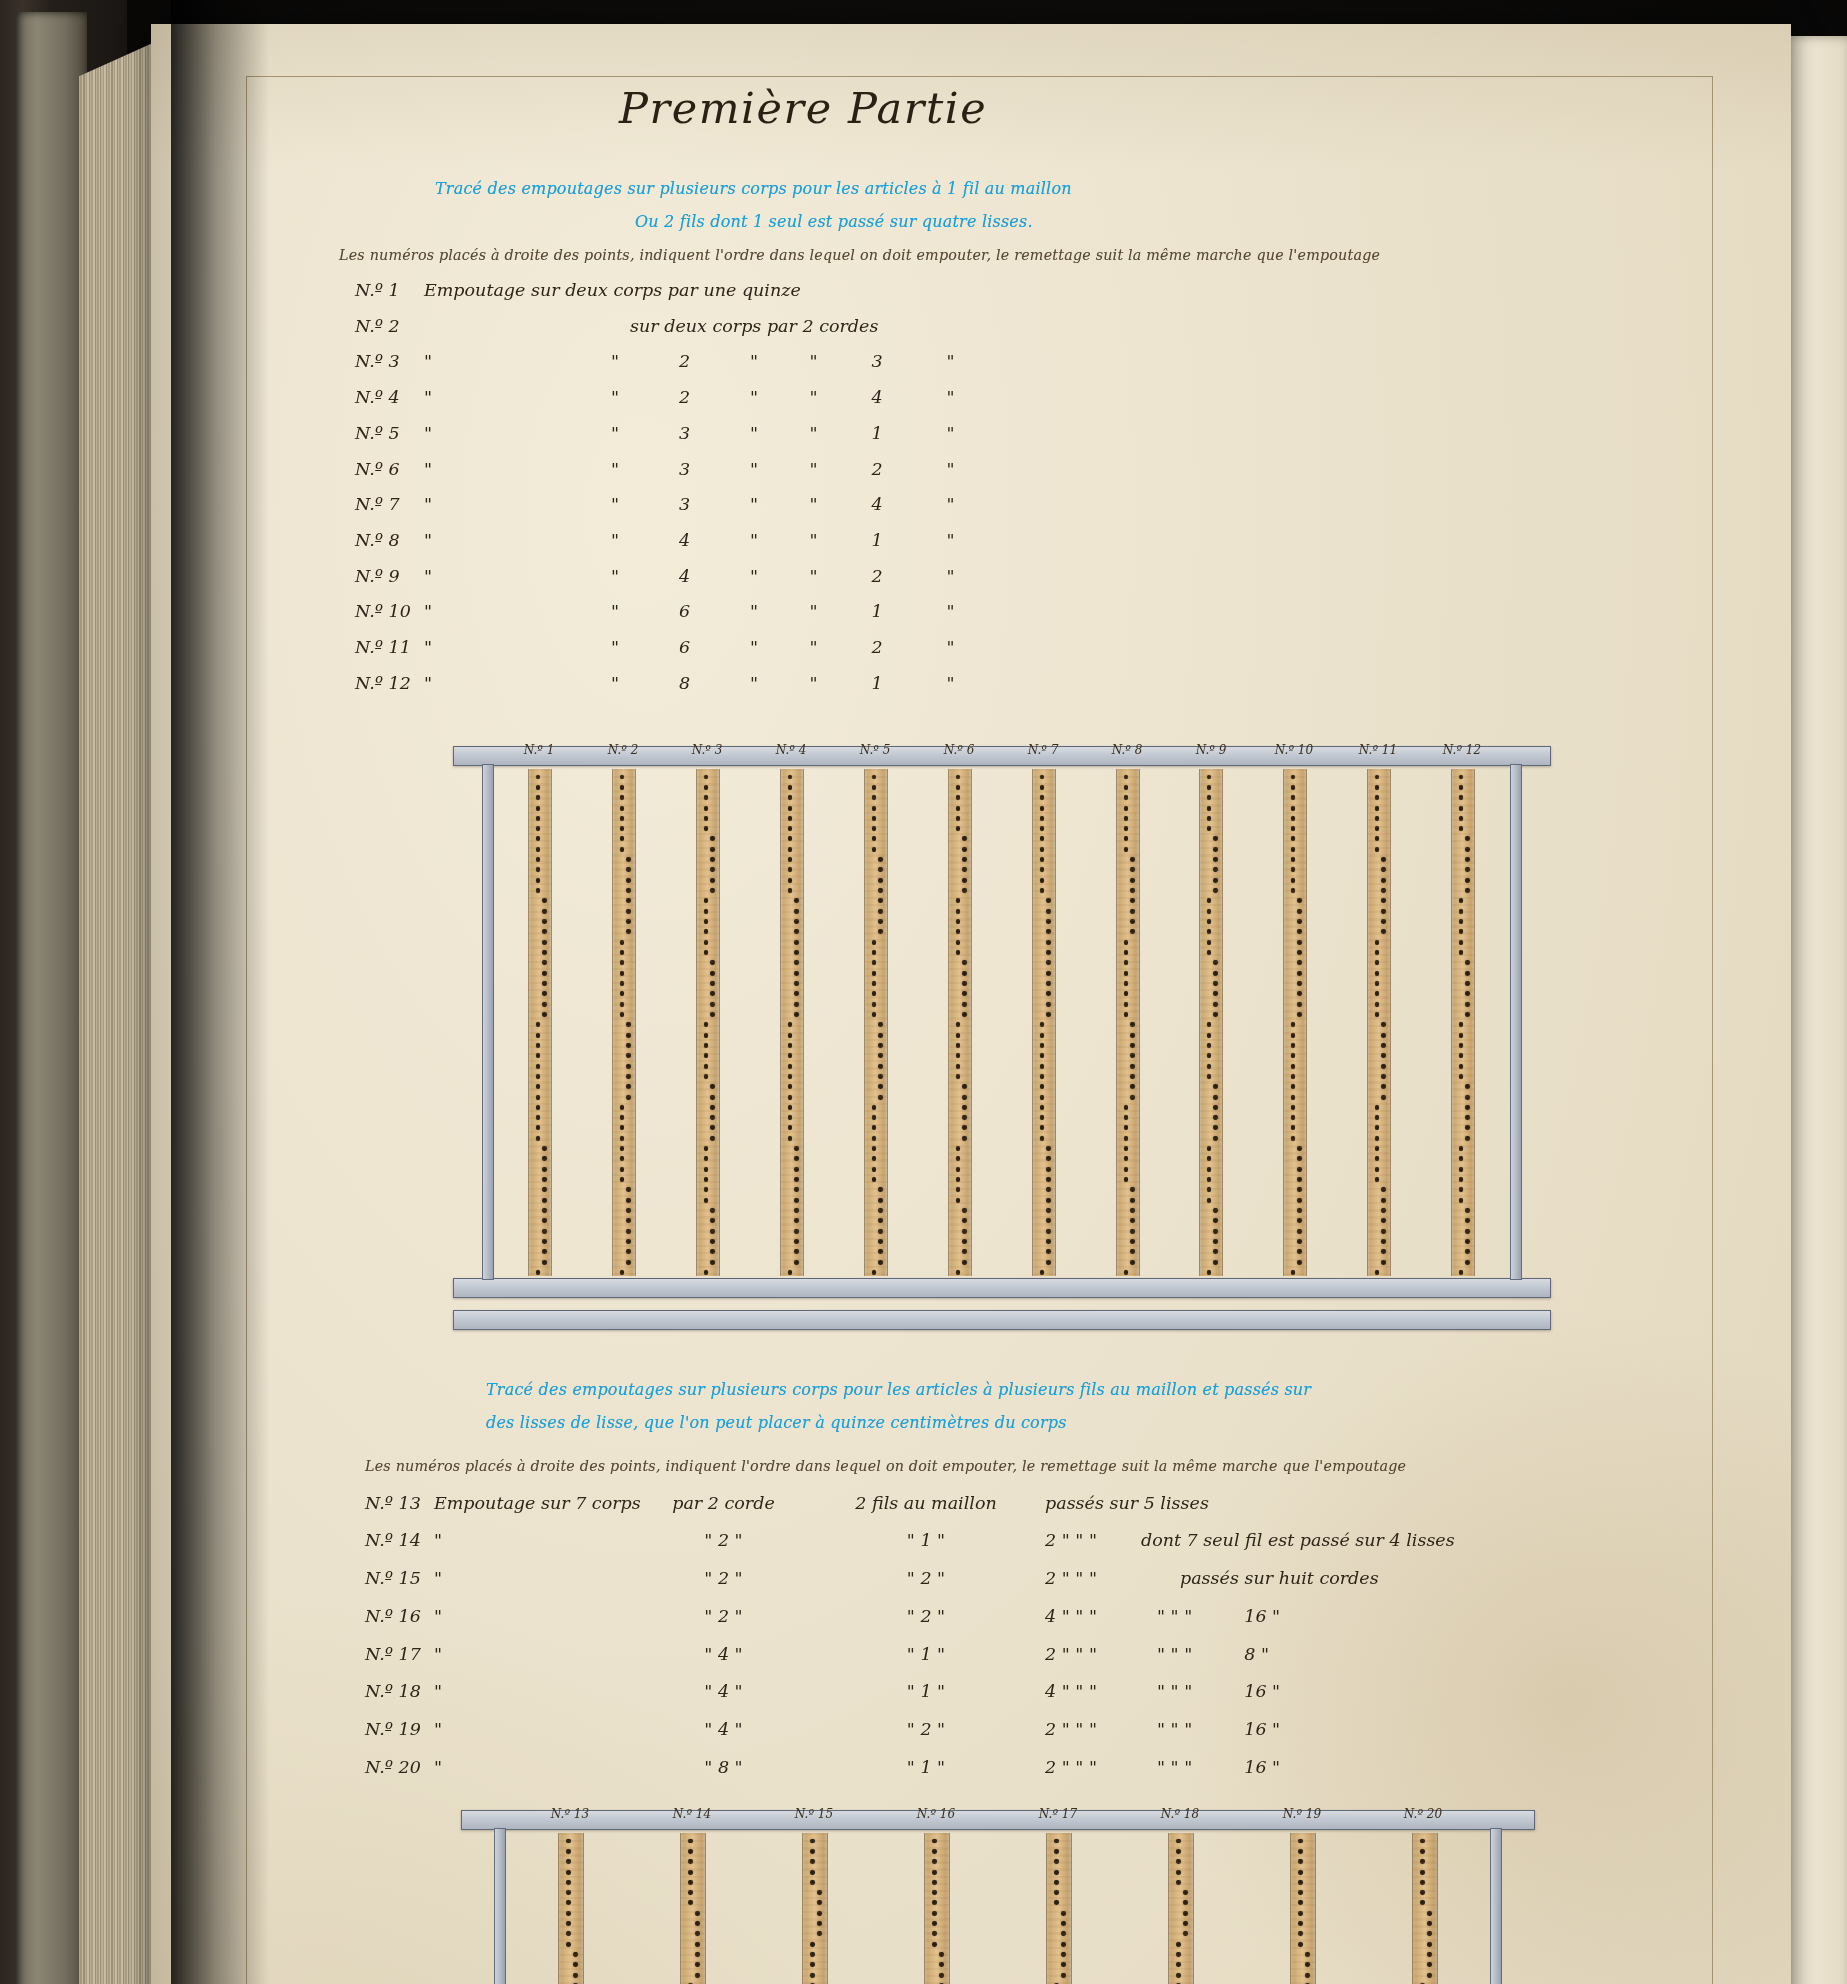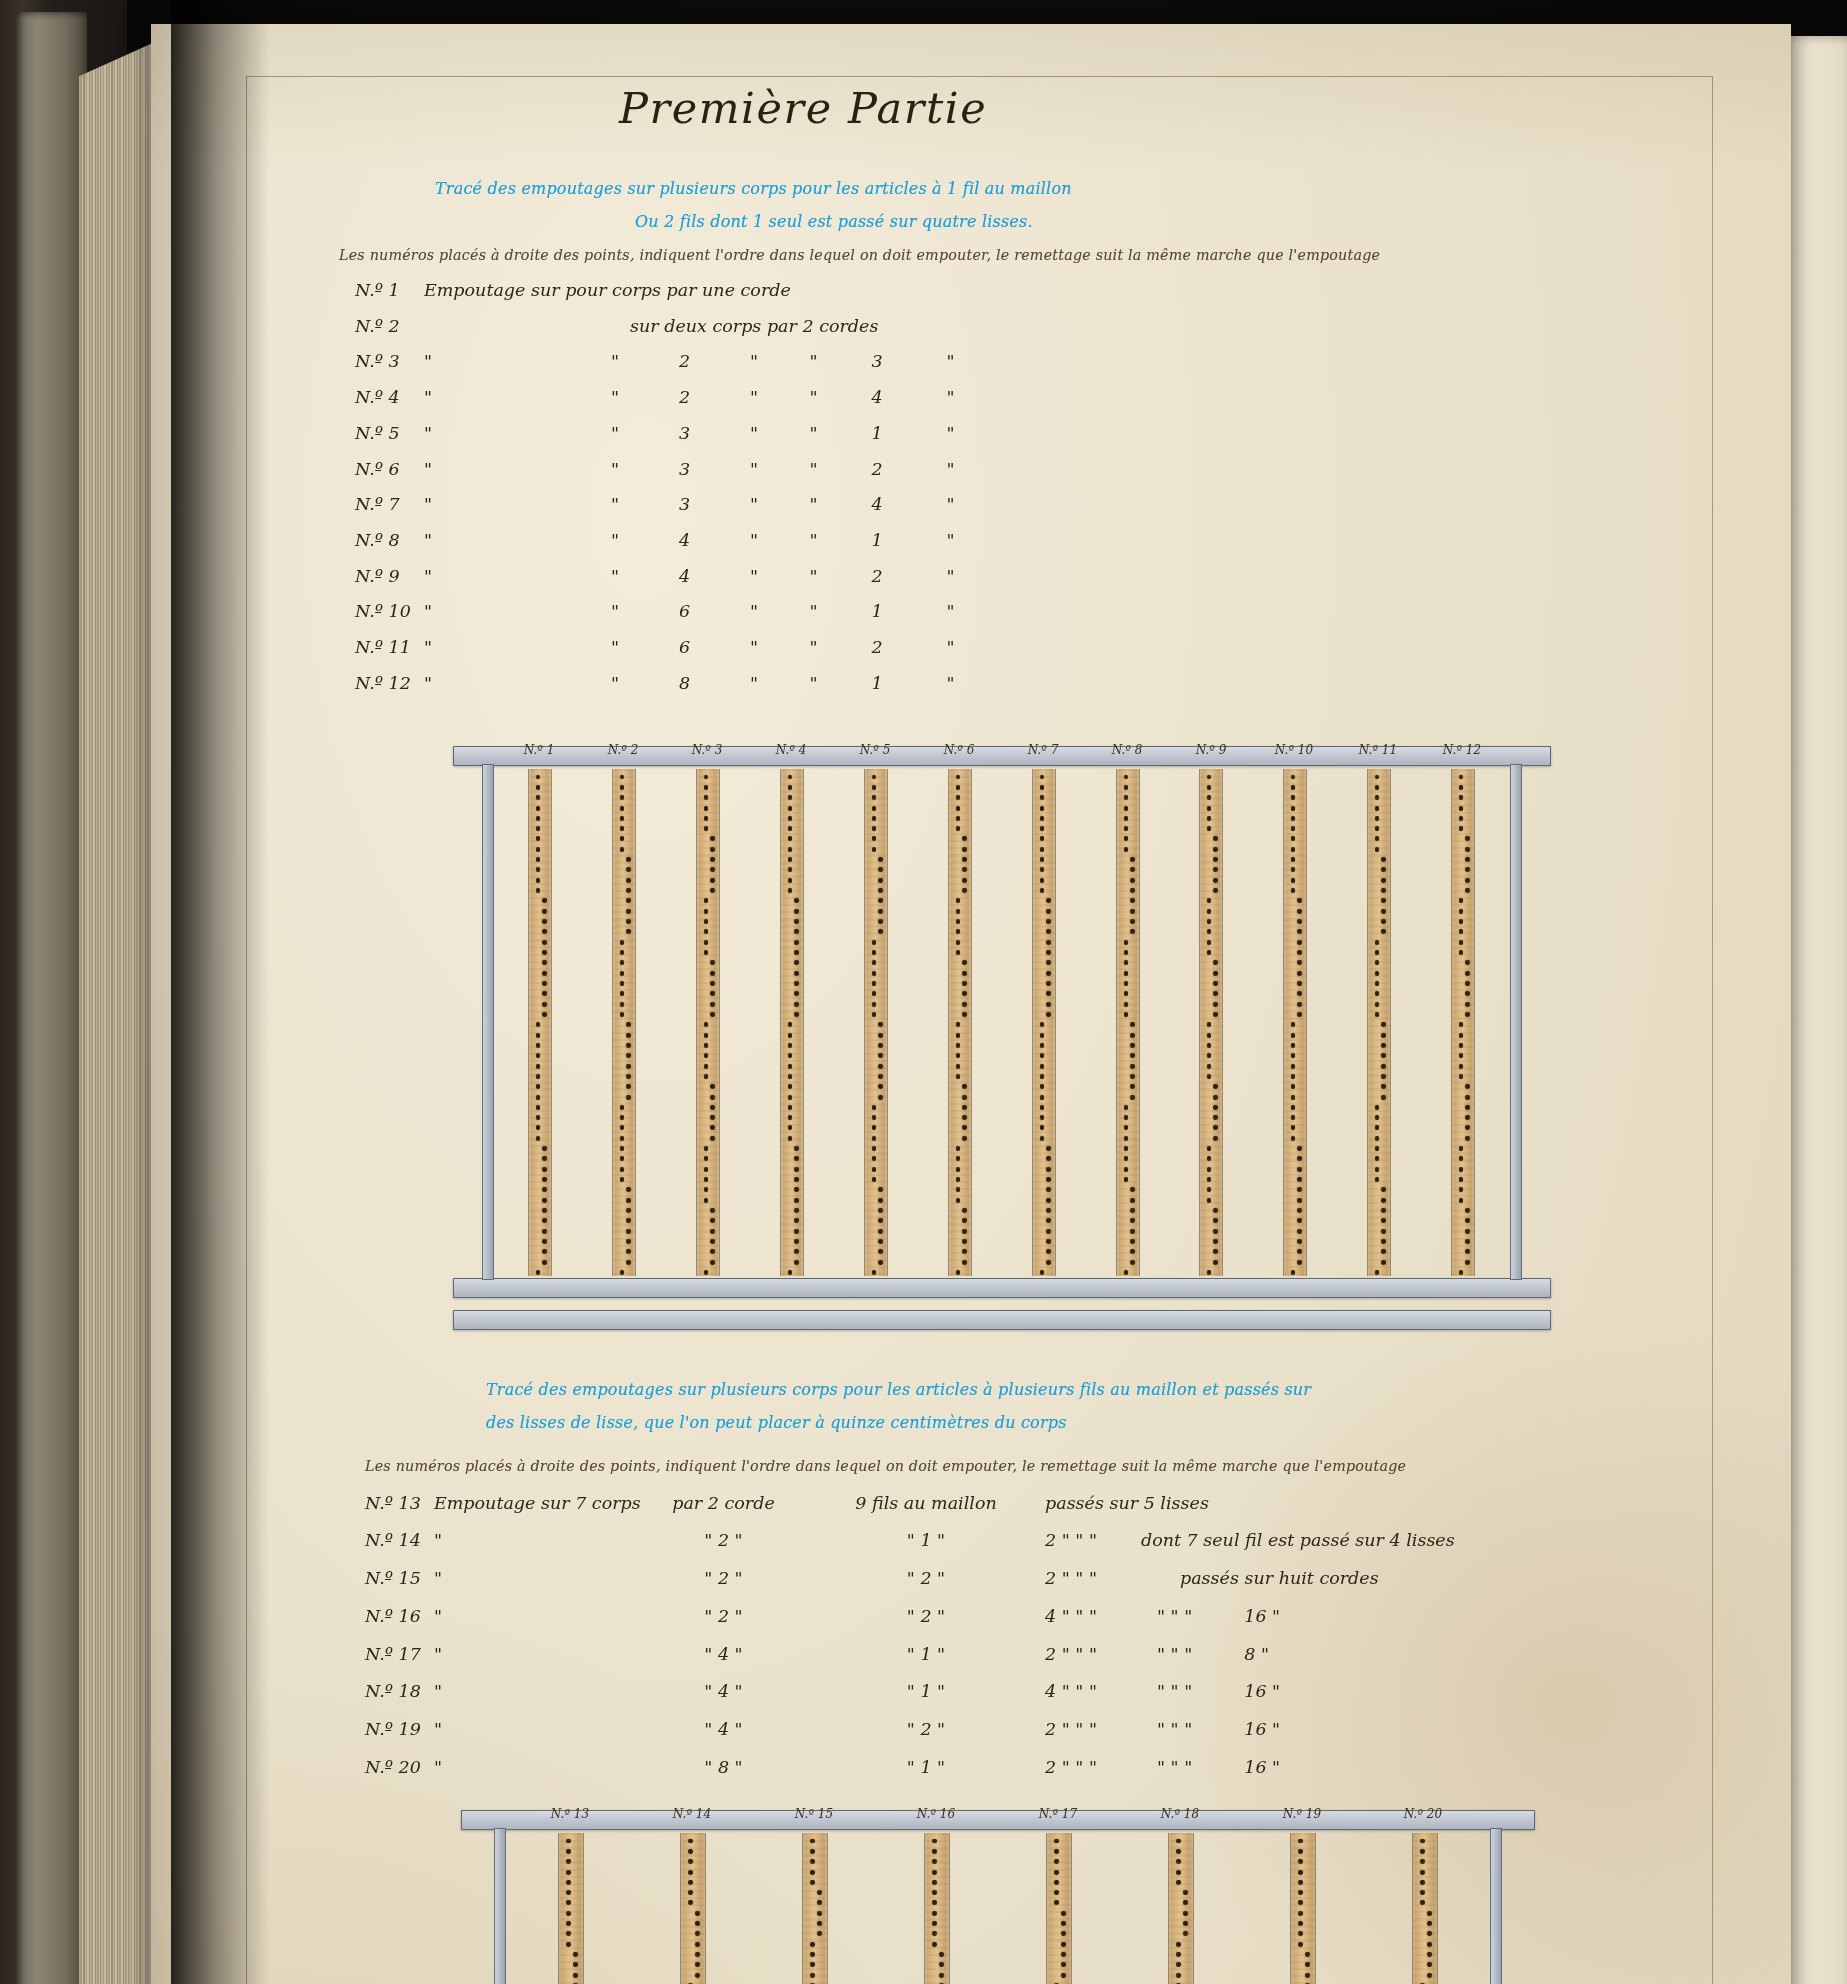--- a/index.html
+++ b/index.html
@@ -230,21 +230,21 @@
 <div class="gutter-shadow"></div>
 
 <div class="title">Première Partie</div>
 
 <div class="hw para" style="left:435px; top:181px;">Tracé des empoutages sur plusieurs corps pour les articles à 1 fil au maillon</div>
 <div class="hw para" style="left:635px; top:214px;">Ou 2 fils dont 1 seul est passé sur quatre lisses.</div>
 <div class="hw para sm faint" style="left:339px; top:248px;">Les numéros placés à droite des points, indiquent l'ordre dans lequel on doit empouter, le remettage suit la même marche que l'empoutage</div>
 
 <div class="list-row" style="left:355px; top:280px;">
   <span class="lbl">N.º 1</span>
-  <span class="c1" style="width:auto">Empoutage sur pour corps par une corde</span>
+  <span class="c1" style="width:auto">Empoutage sur deux corps par une quinze</span>
 </div>
 <div class="list-row" style="left:355px; top:316px;">
   <span class="lbl">N.º 2</span>
   <span class="c1" style="width:auto; margin-left:206px;">sur deux corps par 2 cordes</span>
 </div>
 <div class="list-row" style="left:355px; top:351px;">
   <span class="lbl">N.º 3</span>
   <span class="c1">"</span>
   <span class="c2">"</span>
   <span class="c3">2</span>
@@ -977,21 +977,21 @@
   </div>
 
 <div class="hw para" style="left:486px; top:1382px;">Tracé des empoutages sur plusieurs corps pour les articles à plusieurs fils au maillon et passés sur</div>
 <div class="hw para" style="left:486px; top:1415px;">des lisses de lisse, que l'on peut placer à quinze centimètres du corps</div>
 <div class="hw para sm faint" style="left:365px; top:1459px;">Les numéros placés à droite des points, indiquent l'ordre dans lequel on doit empouter, le remettage suit la même marche que l'empoutage</div>
 
 <div class="list-row" style="left:365px; top:1493px;">
   <span class="lbl">N.º 13</span>
   <span class="c1" style="width:206px">Empoutage sur 7 corps</span>
   <span class="c7" style="width:167px">par 2 corde</span>
-  <span class="c8" style="width:238px">9 fils au maillon</span>
+  <span class="c8" style="width:238px">2 fils au maillon</span>
   <span class="c9">passés sur 5 lisses</span>
 </div>
 <div class="list-row" style="left:365px; top:1530px;">
   <span class="lbl">N.º 14</span>
   <span class="c1" style="width:206px">"</span>
   <span class="c7" style="width:167px">"  2  "</span>
   <span class="c8" style="width:238px">"  1  "</span>
   <span class="c9">2  "   "   "</span>
   <span class="c9" style="margin-left:44px">dont 7 seul fil est passé sur 4 lisses</span>
 </div>

